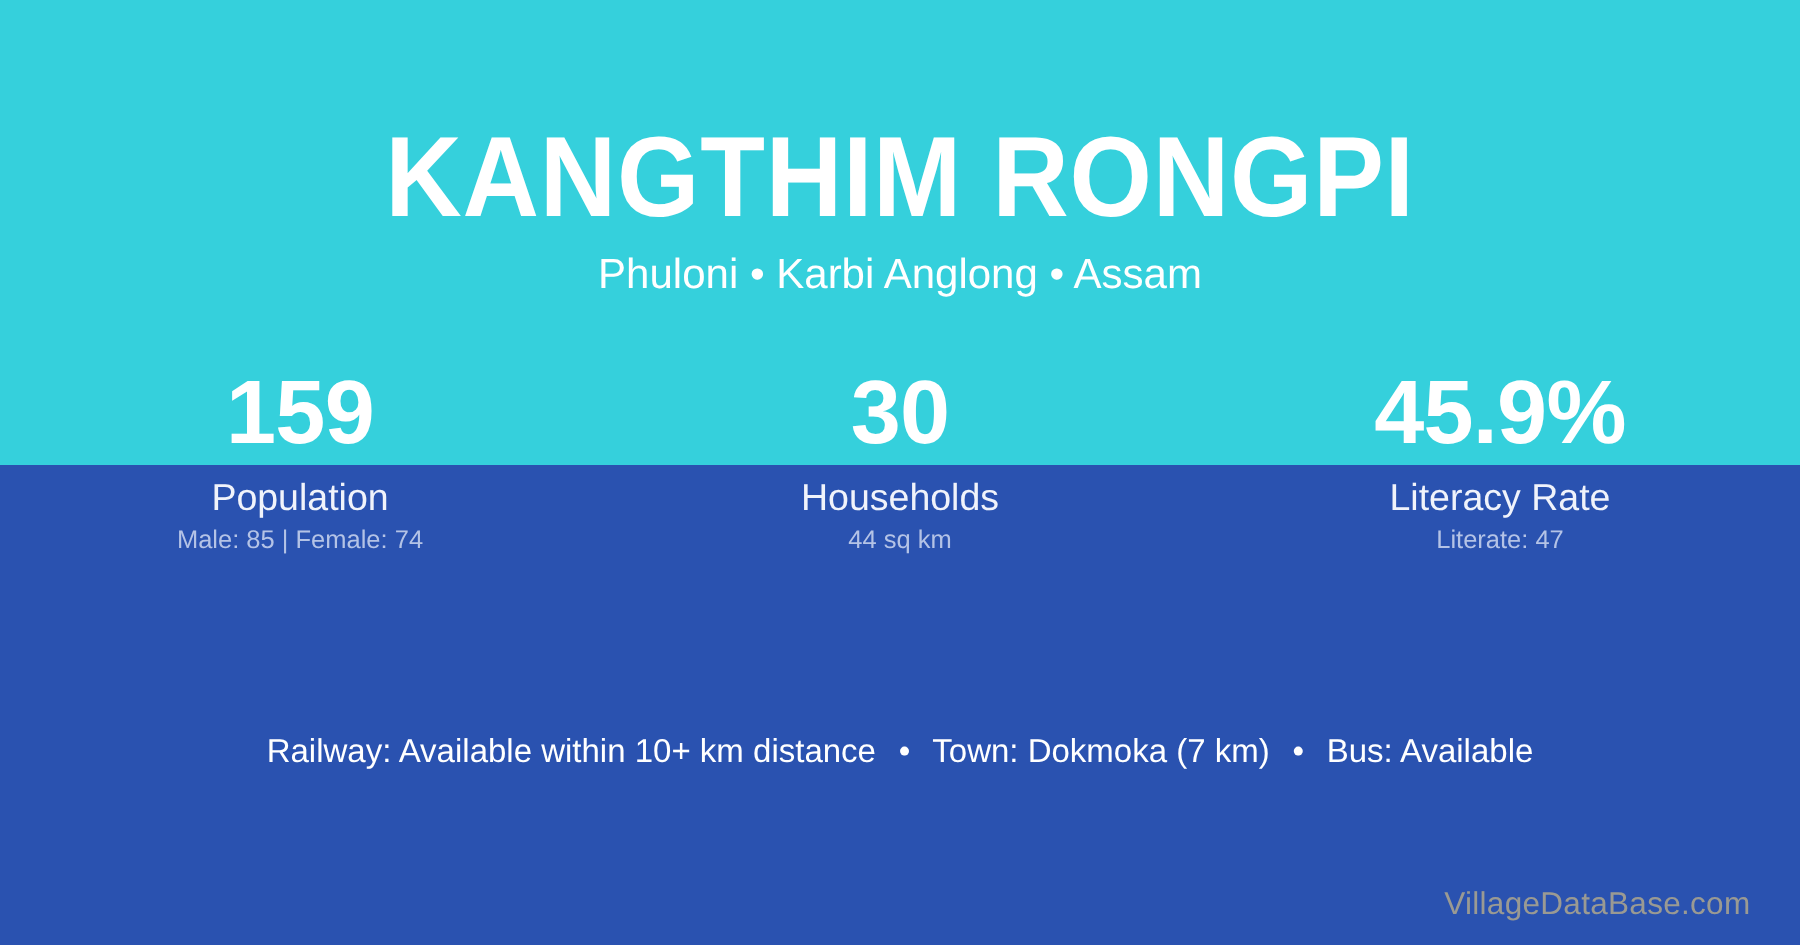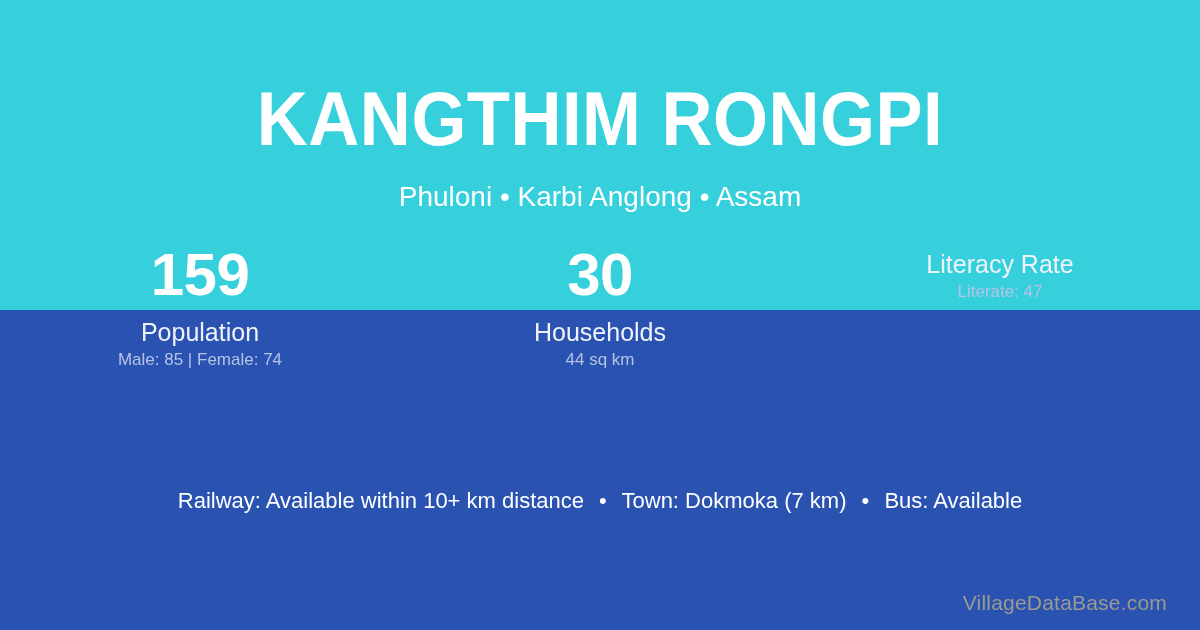--- a/index.html
+++ b/index.html
@@ -63,21 +63,21 @@
     font-weight: 700;
     letter-spacing: 0.5px;
     color: #ffffff;
     text-transform: uppercase;
     white-space: nowrap;
     transform: scaleX(0.93);
     transform-origin: center center;
   }
   .village-subtitle {
     position: absolute;
-    top: 180px;
+    top: 166px;
     left: 0;
     width: 1200px;
     font-size: 28px;
     line-height: 34px;
     font-weight: 400;
     color: #ffffff;
     white-space: nowrap;
   }
 
   
@@ -173,20 +173,21 @@
       <span class="stat-sub">Male: 85 | Female: 74</span>
     </div>
 
     <div class="stat-col">
       <span class="stat-value">30</span>
       <span class="stat-label">Households</span>
       <span class="stat-sub">44 sq km</span>
     </div>
 
     <div class="stat-col">
+      <span class="stat-value">45.9%</span>
       <span class="stat-label">Literacy Rate</span>
       <span class="stat-sub">Literate: 47</span>
     </div>
 
   </div>
 
   <div class="amenities">
     <span>Railway: Available within 10+ km distance</span>
     <span class="sep">•</span>
     <span>Town: Dokmoka (7 km)</span>

